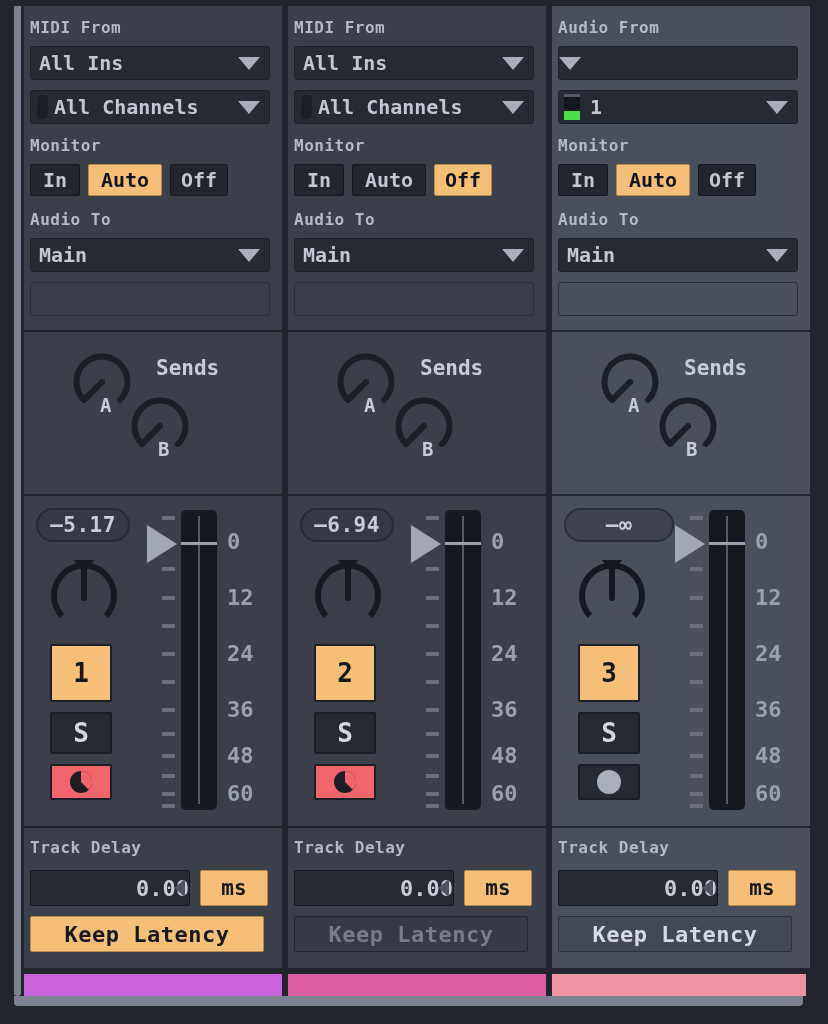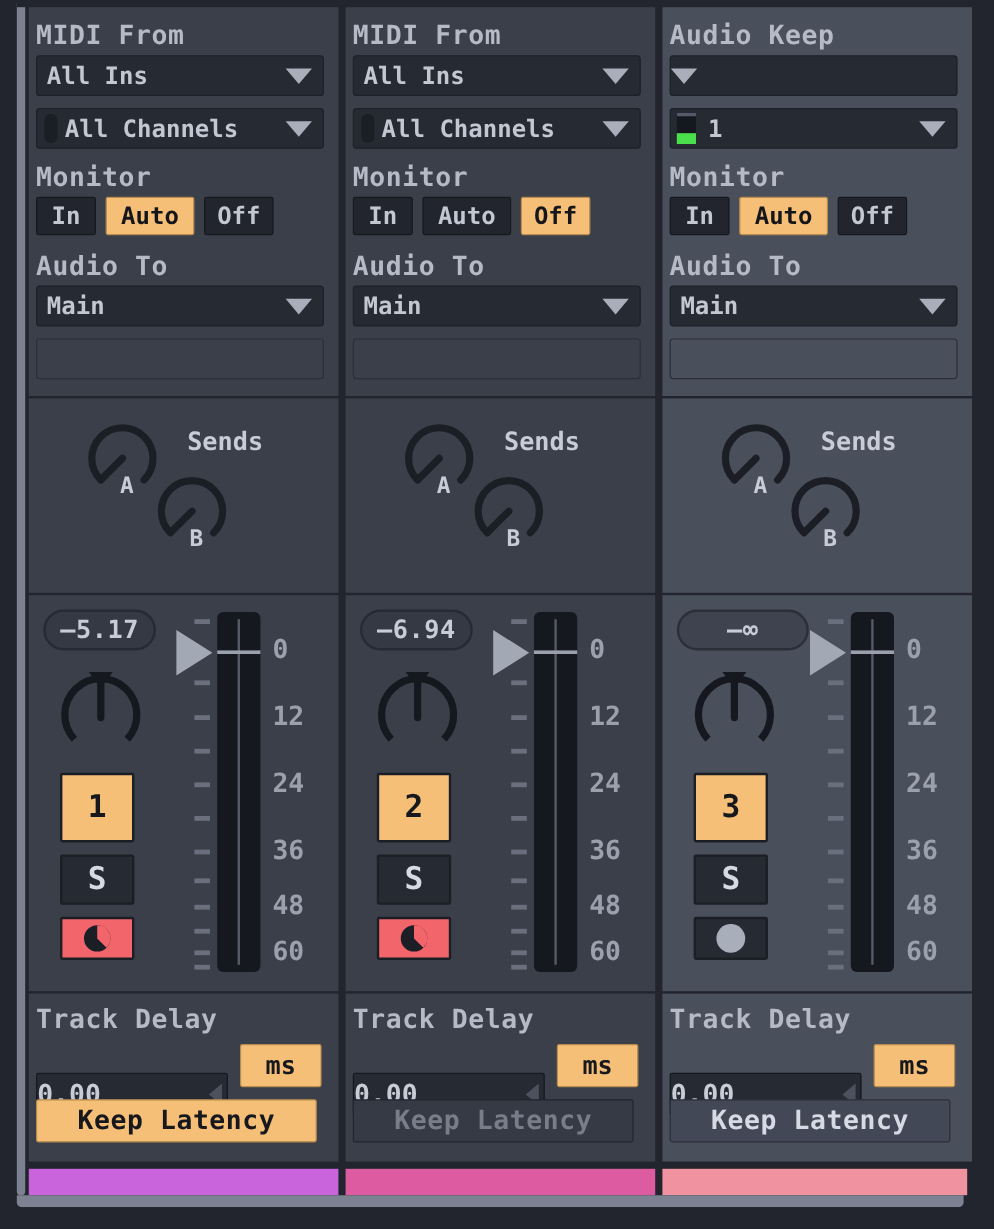--- a/index.html
+++ b/index.html
@@ -55,21 +55,21 @@
 
   .p-io    { top: 6px;   height: 324px; }
   .p-sends { top: 332px; height: 162px; }
   .p-fader { top: 496px; height: 330px; }
   .p-delay { top: 828px; height: 140px; }
 
   
   .lbl {
     position: absolute;
     color: #b6bac6;
-    font-size: 22px;
+    font-size: 16px;
     font-weight: bold;
     letter-spacing: 0.5px;
     white-space: nowrap;
   }
 
   
   .chooser {
     position: absolute;
     height: 34px;
     background: #262a33;
@@ -250,23 +250,22 @@
 
   
   .delayfield {
     position: absolute;
     height: 36px;
     background: #262a33;
     border: 1px solid #15181e;
     border-radius: 2px;
     color: #c8ccd6;
     font-size: 22px; font-weight: bold;
-    display: flex; align-items: center; justify-content: flex-start;
+    display: flex; align-items: center; justify-content: flex-end;
     position: relative;
-    margin-top: 24px;
   }
   .delayfield .dcaret {
     position: absolute;
     right: 4px; top: 50%; transform: translateY(-50%);
     width: 0; height: 0;
     border-top: 9px solid transparent;
     border-bottom: 9px solid transparent;
     border-right: 11px solid #4c515d;
   }
   .msbtn {
@@ -517,21 +516,21 @@
       <div class="msbtn" style="left:176px; top:42px;">ms</div>
       <div class="keeplat dis" style="left:6px; top:88px;">Keep Latency</div>
     </div>
 
     <div class="colorstrip" style="left:3px; width:258px; background:#dd5ba0;"></div>
   </div>
 
   <div class="strip s3">
 
     <div class="panel p-io alt">
-      <div class="lbl" style="left:6px; top:12px;">Audio Keep</div>
+      <div class="lbl" style="left:6px; top:12px;">Audio From</div>
       <div class="chooser" style="left:6px; top:40px; width:240px;">
         <span class="carrow"></span>
       </div>
       <div class="chooser" style="left:6px; top:84px; width:240px;">
         <span class="audio-ind">
             <i></i>
           </span>
         <span class="ctext" style="padding-left:10px;">1</span>
         <span class="carrow"></span>
       </div>

